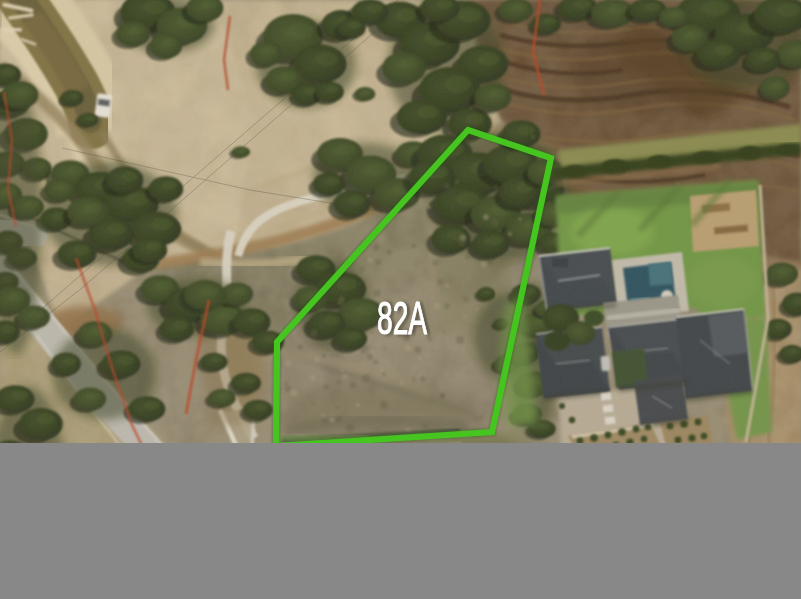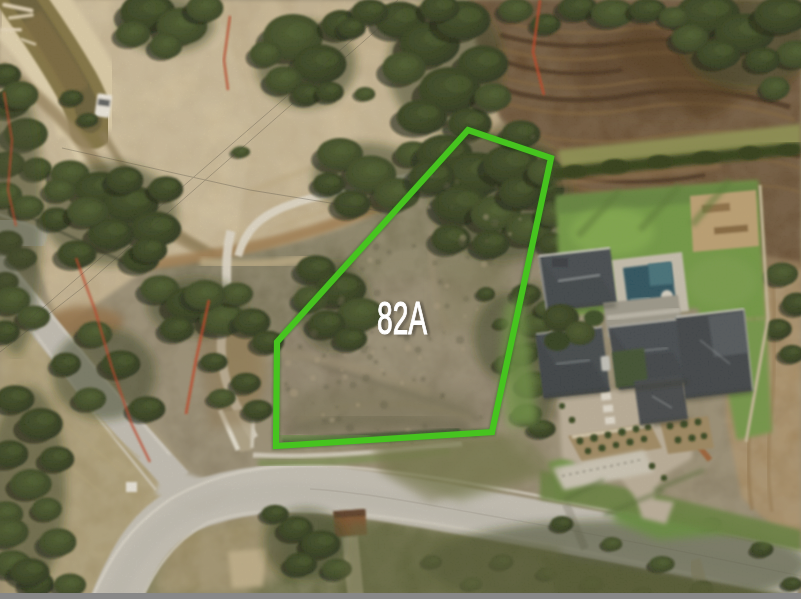--- a/index.html
+++ b/index.html
@@ -1,16 +1,16 @@
 <!DOCTYPE html>
 <html><head>
 <meta charset="utf-8">
 <style>
 html,body{margin:0;padding:0;background:#888;}
-#scene{position:relative;width:801px;height:593px;overflow:hidden;font-family:"Liberation Sans",sans-serif;}
+#scene{position:relative;width:801px;height:443px;overflow:hidden;font-family:"Liberation Sans",sans-serif;}
 svg{display:block;}
 </style>
 </head>
 <body>
 <div id="scene">
 <svg width="801" height="599" viewBox="0 0 801 599">
 <defs>
 <filter id="b1" x="-20%" y="-20%" width="140%" height="140%">
           <feGaussianBlur stdDeviation="1.1"></feGaussianBlur>
         </filter>

